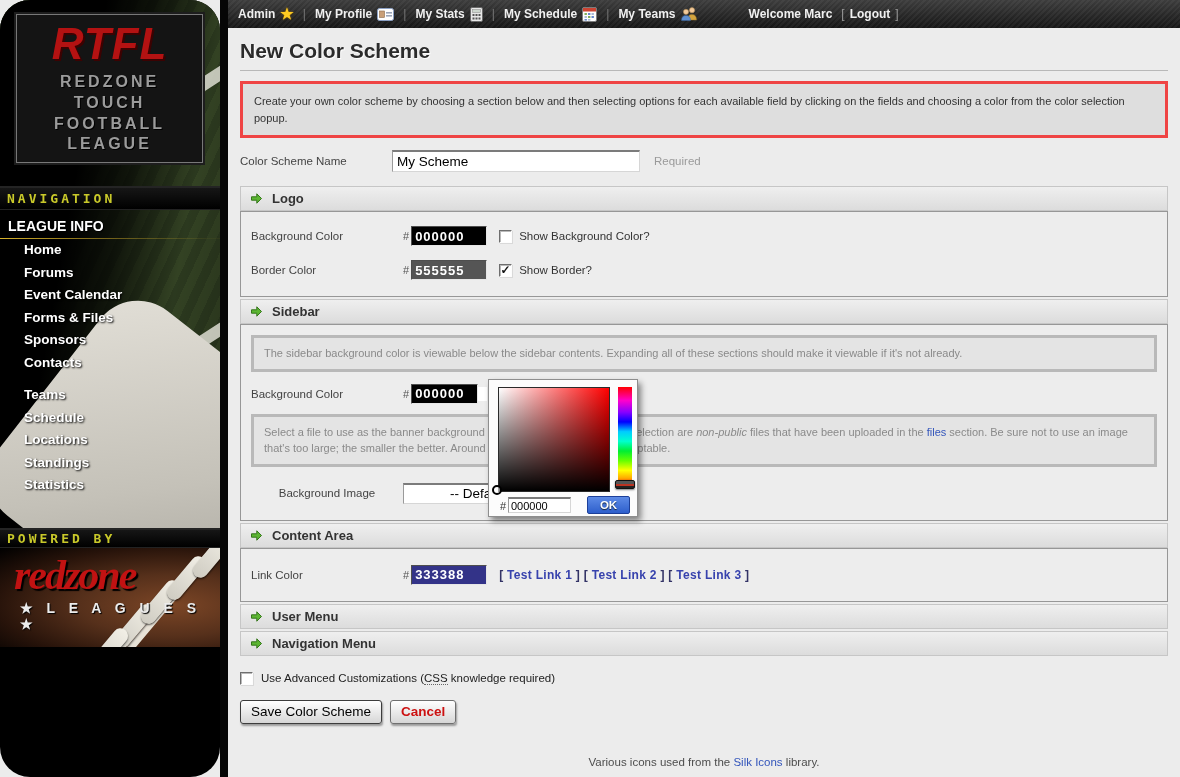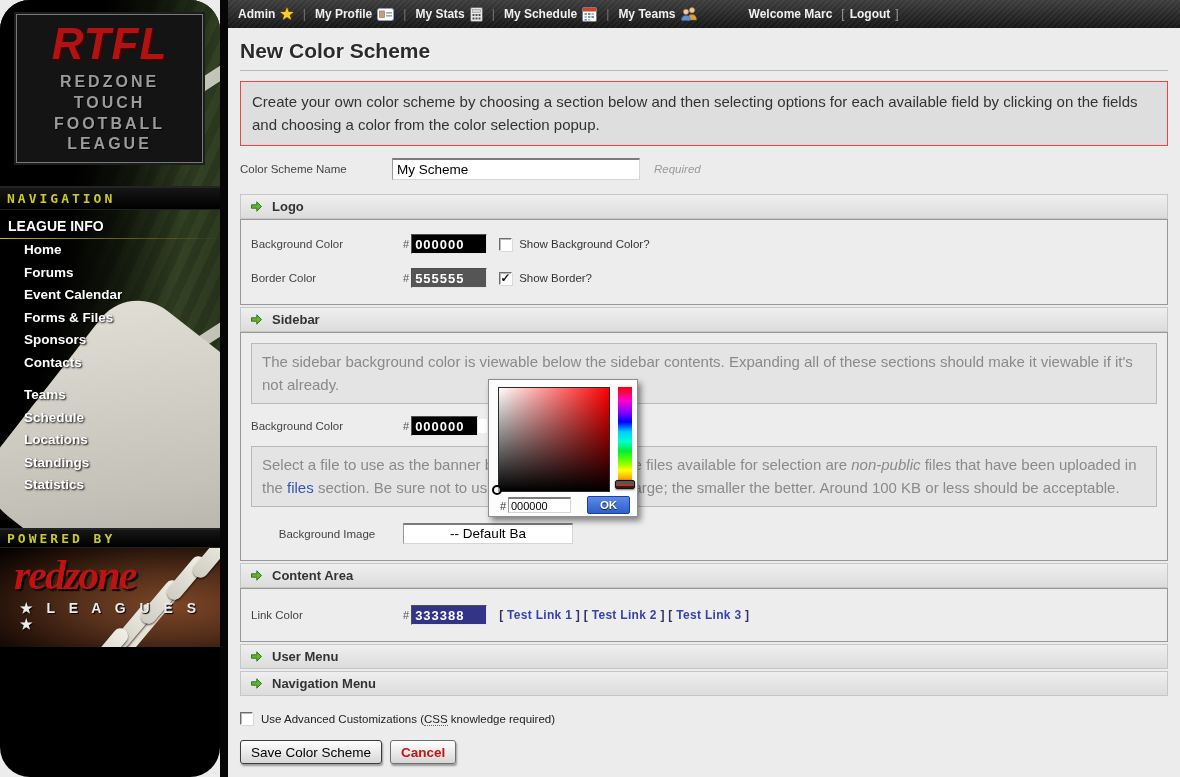--- a/index.html
+++ b/index.html
@@ -63,32 +63,32 @@
     color:#f0f0f0; font-size:12px; font-weight:bold; }
   .tb-item { display:flex; align-items:center; gap:5px; cursor:pointer; white-space:nowrap; }
   .tb-sep { color:#777; font-weight:normal; }
   .tb-star { color:#ffcc22; font-size:15px; text-shadow:0 0 2px #a67400; }
   .tb-welcome { margin-left:42px; }
   .tb-bracket { color:#9a9a9a; font-weight:normal; }
   .content { padding:0 12px; }
   h1.page-title { font-size:21px; font-weight:bold; color:#2b2b2b; margin:11px 0 7px 0;
     text-shadow:1px 1px 0 rgba(255,255,255,.9); }
   .title-rule { border:none; border-top:1px solid #b8b8b8; margin:0 0 10px 0; }
-  .note { background:#dedede; border:1px solid #ef4444; padding:1px 11px; color:#333;
-    font-size:15px; line-height:1.5; }
+  .note { background:#dedede; border:3px solid #ef4444; padding:1px 11px; color:#333;
+    font-size:11px; line-height:1.5; }
   .note p { margin:8px 0; }
   .note.inner { margin:10px 10px 0 10px; background:#e4e4e4; border-color:#b9b9b9; color:#8a8a8a; }
   .frow { display:flex; align-items:center; }
   .name-row { margin-top:12px; }
   .flabel { width:152px; color:#444; font-size:11.5px; flex:none; }
   .sunken { background:#fff; border-top:2px solid #7b7b7b; border-left:1px solid #9a9a9a;
     border-bottom:1px solid #d6d6d6; border-right:1px solid #d6d6d6; }
   input.text { height:22px; width:248px; font-family:"Liberation Sans",sans-serif;
     font-size:13.5px; color:#000; padding:0 4px; outline:none; }
-  .required { margin-left:14px; color:#9a9a9a; font-style:italic; font-size:11.5px; }
+  .required { margin-left:14px; color:#9a9a9a; font-size:11.5px; }
   .sections { margin-top:14px; }
   .sec-header { height:25px; display:flex; align-items:center; gap:9px; padding-left:9px;
     background:linear-gradient(#efefef,#dcdcdc); border:1px solid #c6c6c6; margin-top:2px;
     font-size:13px; font-weight:bold; color:#333; cursor:pointer; }
   .sec-box { border:1px solid #979797; background:#ededed; padding-bottom:10px; }
   .sec-box .frow { padding:8px 10px 6px 10px; }
   .hash { color:#555; font-size:11px; margin-right:2px; }
   input.hexfield { width:76px; height:20px; font-family:"Liberation Sans",sans-serif; font-weight:bold;
     font-size:13px; color:#fff; padding:0 3px; letter-spacing:1px; outline:none;
     border-top:1px solid #4e4e4e; border-left:1px solid #4e4e4e;

